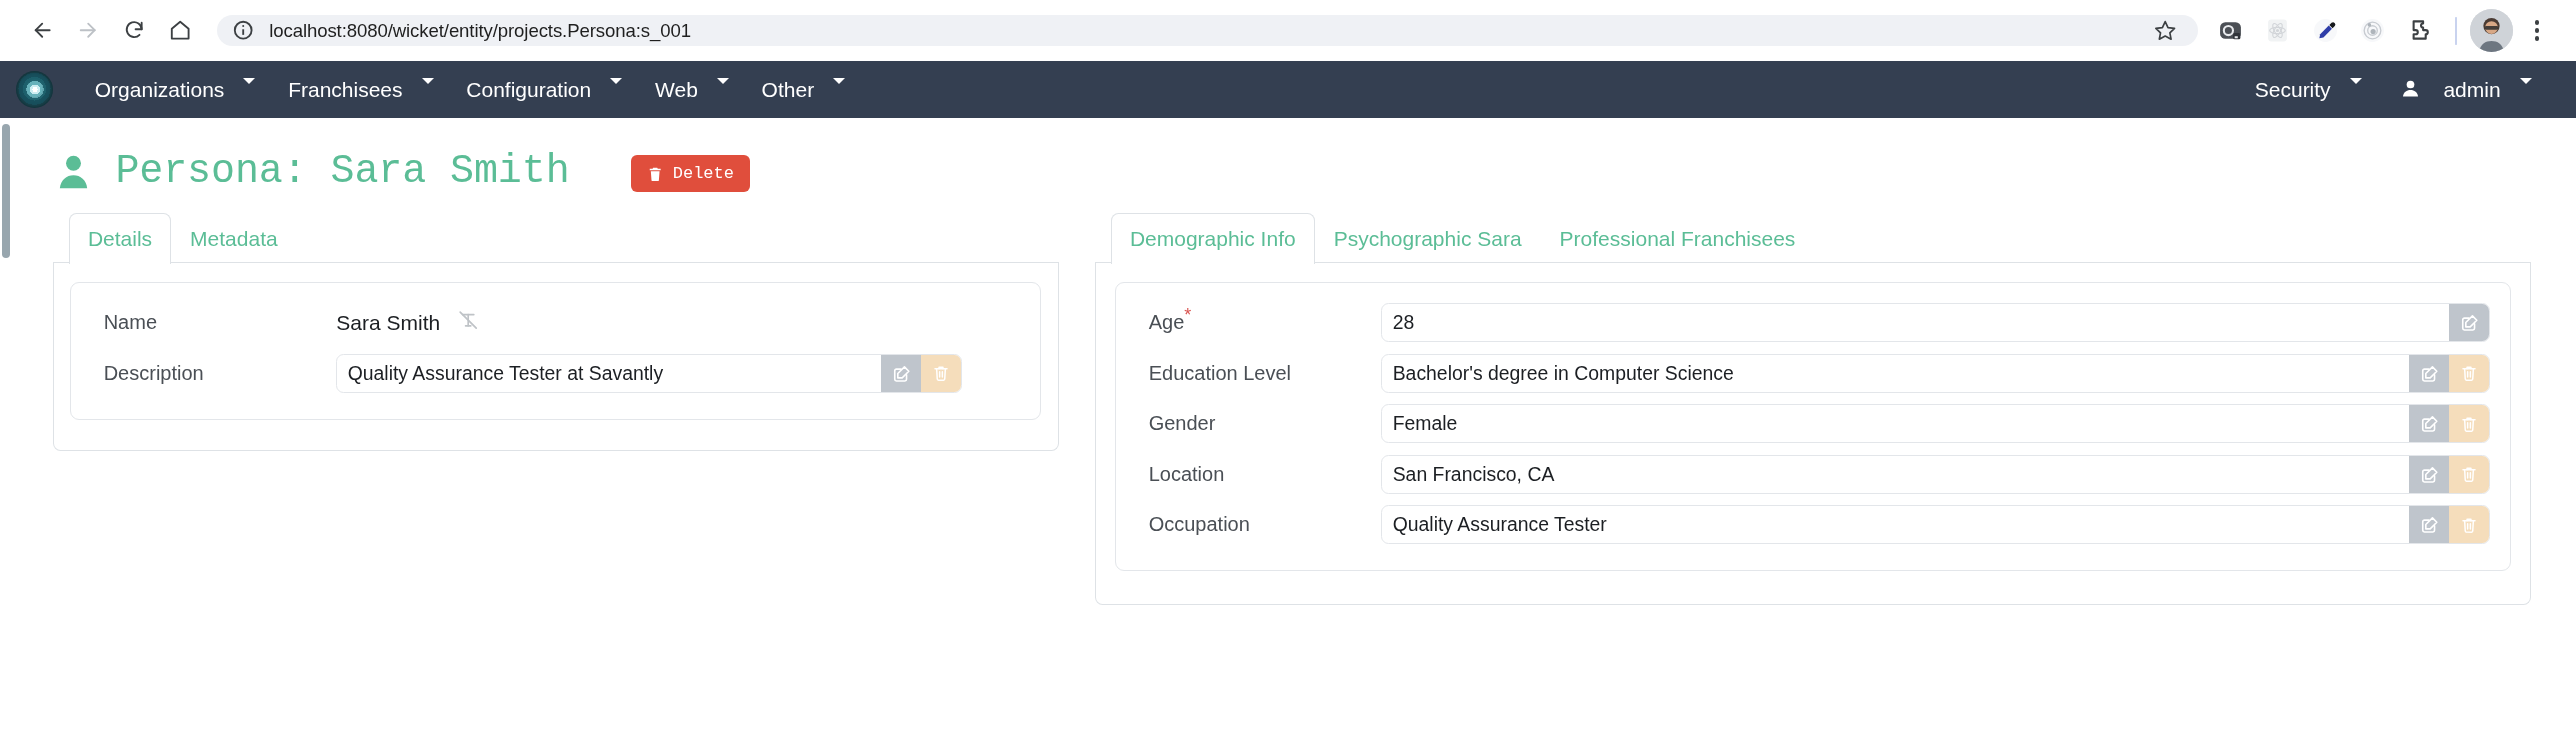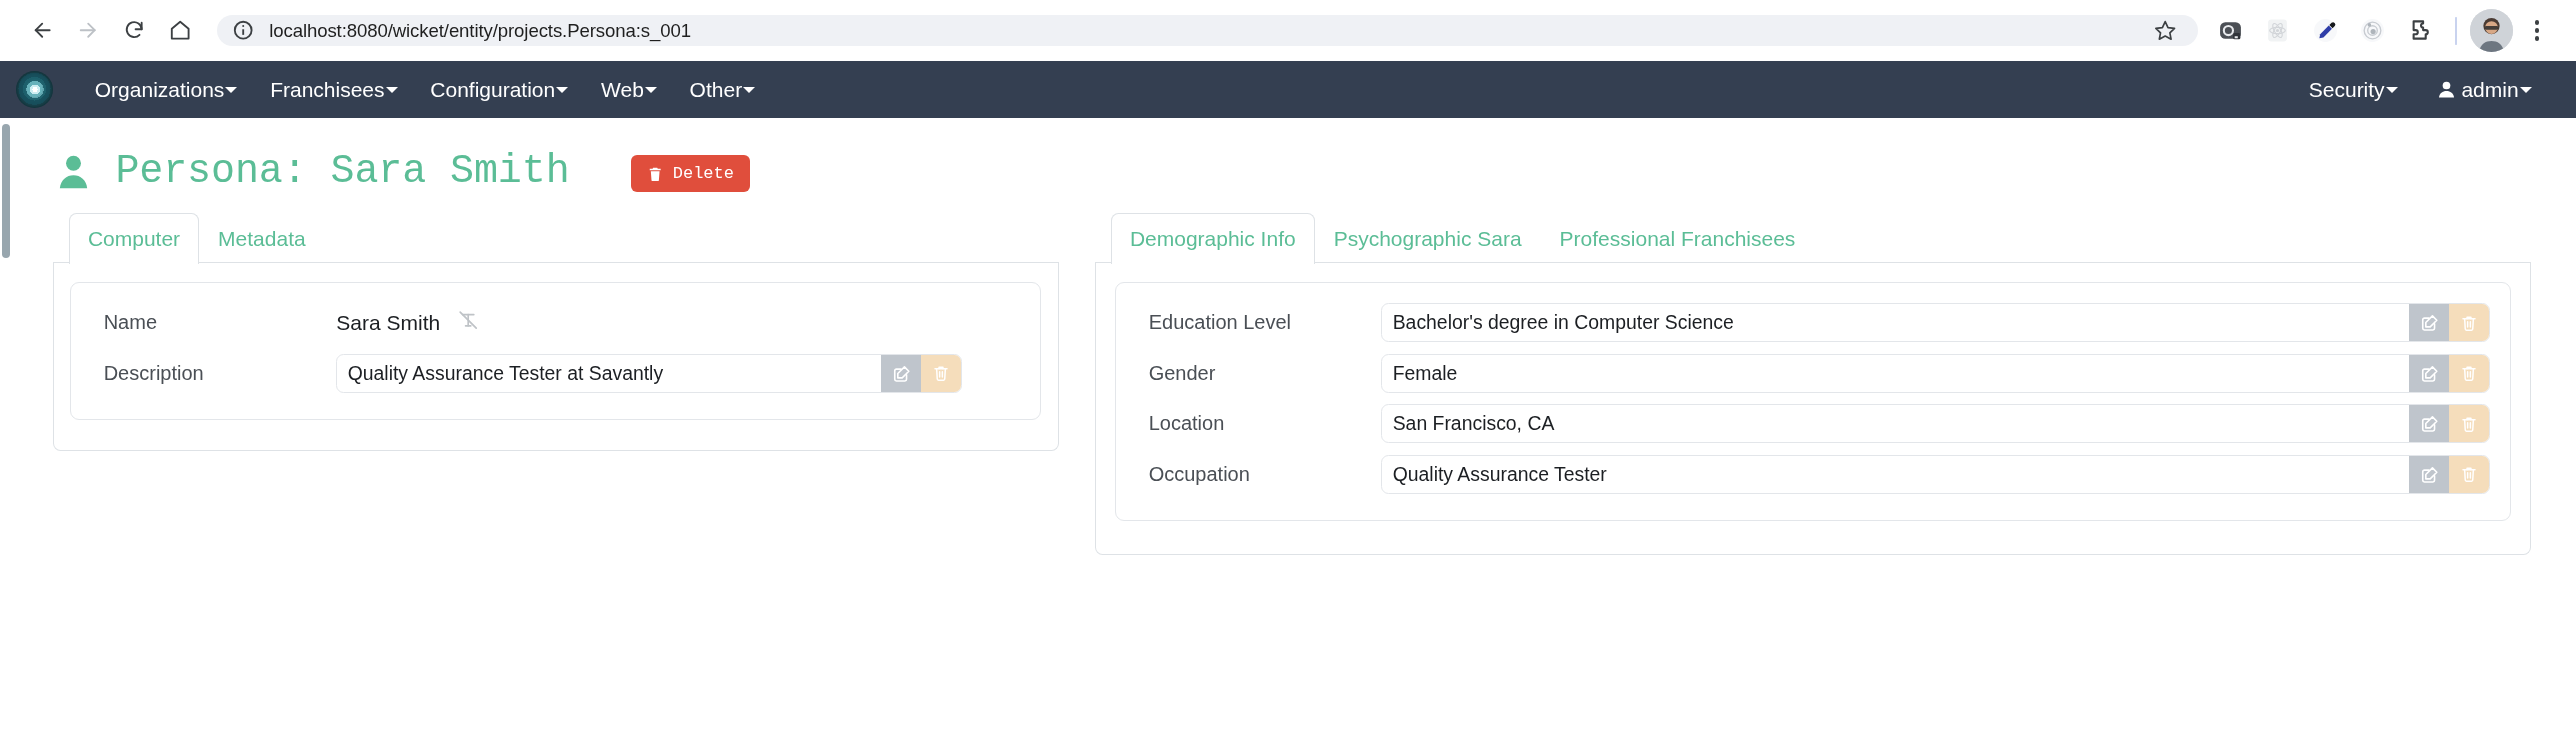--- a/index.html
+++ b/index.html
@@ -119,22 +119,22 @@
     position: absolute; inset: 22%;
     border-radius: 50%;
     background: radial-gradient(circle at 50% 50%, #ffffff 0 18%, #cdeef2 18% 34%, rgba(150,220,228,.55) 34% 60%, rgba(40,110,120,.25) 60% 100%);
   }
   .nav-items { display: flex; align-items: center; gap: 0; }
   .nav-item {
     color: #ffffff;
     font-size: 21px;
     padding: 7.5px 16.4px;
     display: flex;
-    align-items: center;
-    gap: 1px;
+    align-items: flex-start;
+    gap: 19px;
     white-space: nowrap;
   }
   .caret {
     width: 0; height: 0;
     border-left: 6px solid transparent;
     border-right: 6px solid transparent;
     border-top: 6.7px solid #ffffff;
     display: block;
   }
   .nav-right {
@@ -491,21 +491,21 @@
       </svg>
       <span>Delete</span>
     </button>
   </div>
 
   <div class="columns">
 
     <div class="col-left">
 
       <div class="tabs">
-        <button class="tab active">Computer</button>
+        <button class="tab active">Details</button>
         <button class="tab">Metadata</button>
       </div>
 
       <div class="tab-panel">
         <div class="inner-card">
 
           <div class="frow">
             <div class="flabel">Name</div>
             <div class="fvalue-plain">
               <span>Sara Smith</span>
@@ -550,20 +550,34 @@
 
       <div class="tabs">
         <button class="tab active">Demographic Info</button>
         <button class="tab">Psychographic Sara</button>
         <button class="tab">Professional Franchisees</button>
       </div>
 
       <div class="tab-panel">
         <div class="inner-card">
 
+          <div class="frow">
+            <div class="flabel">
+              <span>Age</span><span class="req">*</span>
+            </div>
+            <div class="field-group">
+              <span class="field-text">28</span>
+              <button class="field-btn edit">
+                <svg width="19.4" height="19.4" viewBox="0 0 24 24" fill="none" stroke="#ffffff" stroke-width="2" stroke-linecap="round" stroke-linejoin="round">
+                  <path d="M18 13.4V19a2 2 0 0 1-2 2H5.4a2 2 0 0 1-2-2V8.4a2 2 0 0 1 2-2h5.8"></path>
+                  <path d="M15.4 3.6 20.8 9 12.6 17.2H7.2v-5.4z"></path>
+                </svg>
+              </button>
+            </div>
+          </div>
 
           <div class="frow">
             <div class="flabel">Education Level</div>
             <div class="field-group">
               <span class="field-text">Bachelor's degree in Computer Science</span>
               <button class="field-btn edit">
                 <svg width="19.4" height="19.4" viewBox="0 0 24 24" fill="none" stroke="#ffffff" stroke-width="2" stroke-linecap="round" stroke-linejoin="round">
                   <path d="M18 13.4V19a2 2 0 0 1-2 2H5.4a2 2 0 0 1-2-2V8.4a2 2 0 0 1 2-2h5.8"></path>
                   <path d="M15.4 3.6 20.8 9 12.6 17.2H7.2v-5.4z"></path>
                 </svg>

